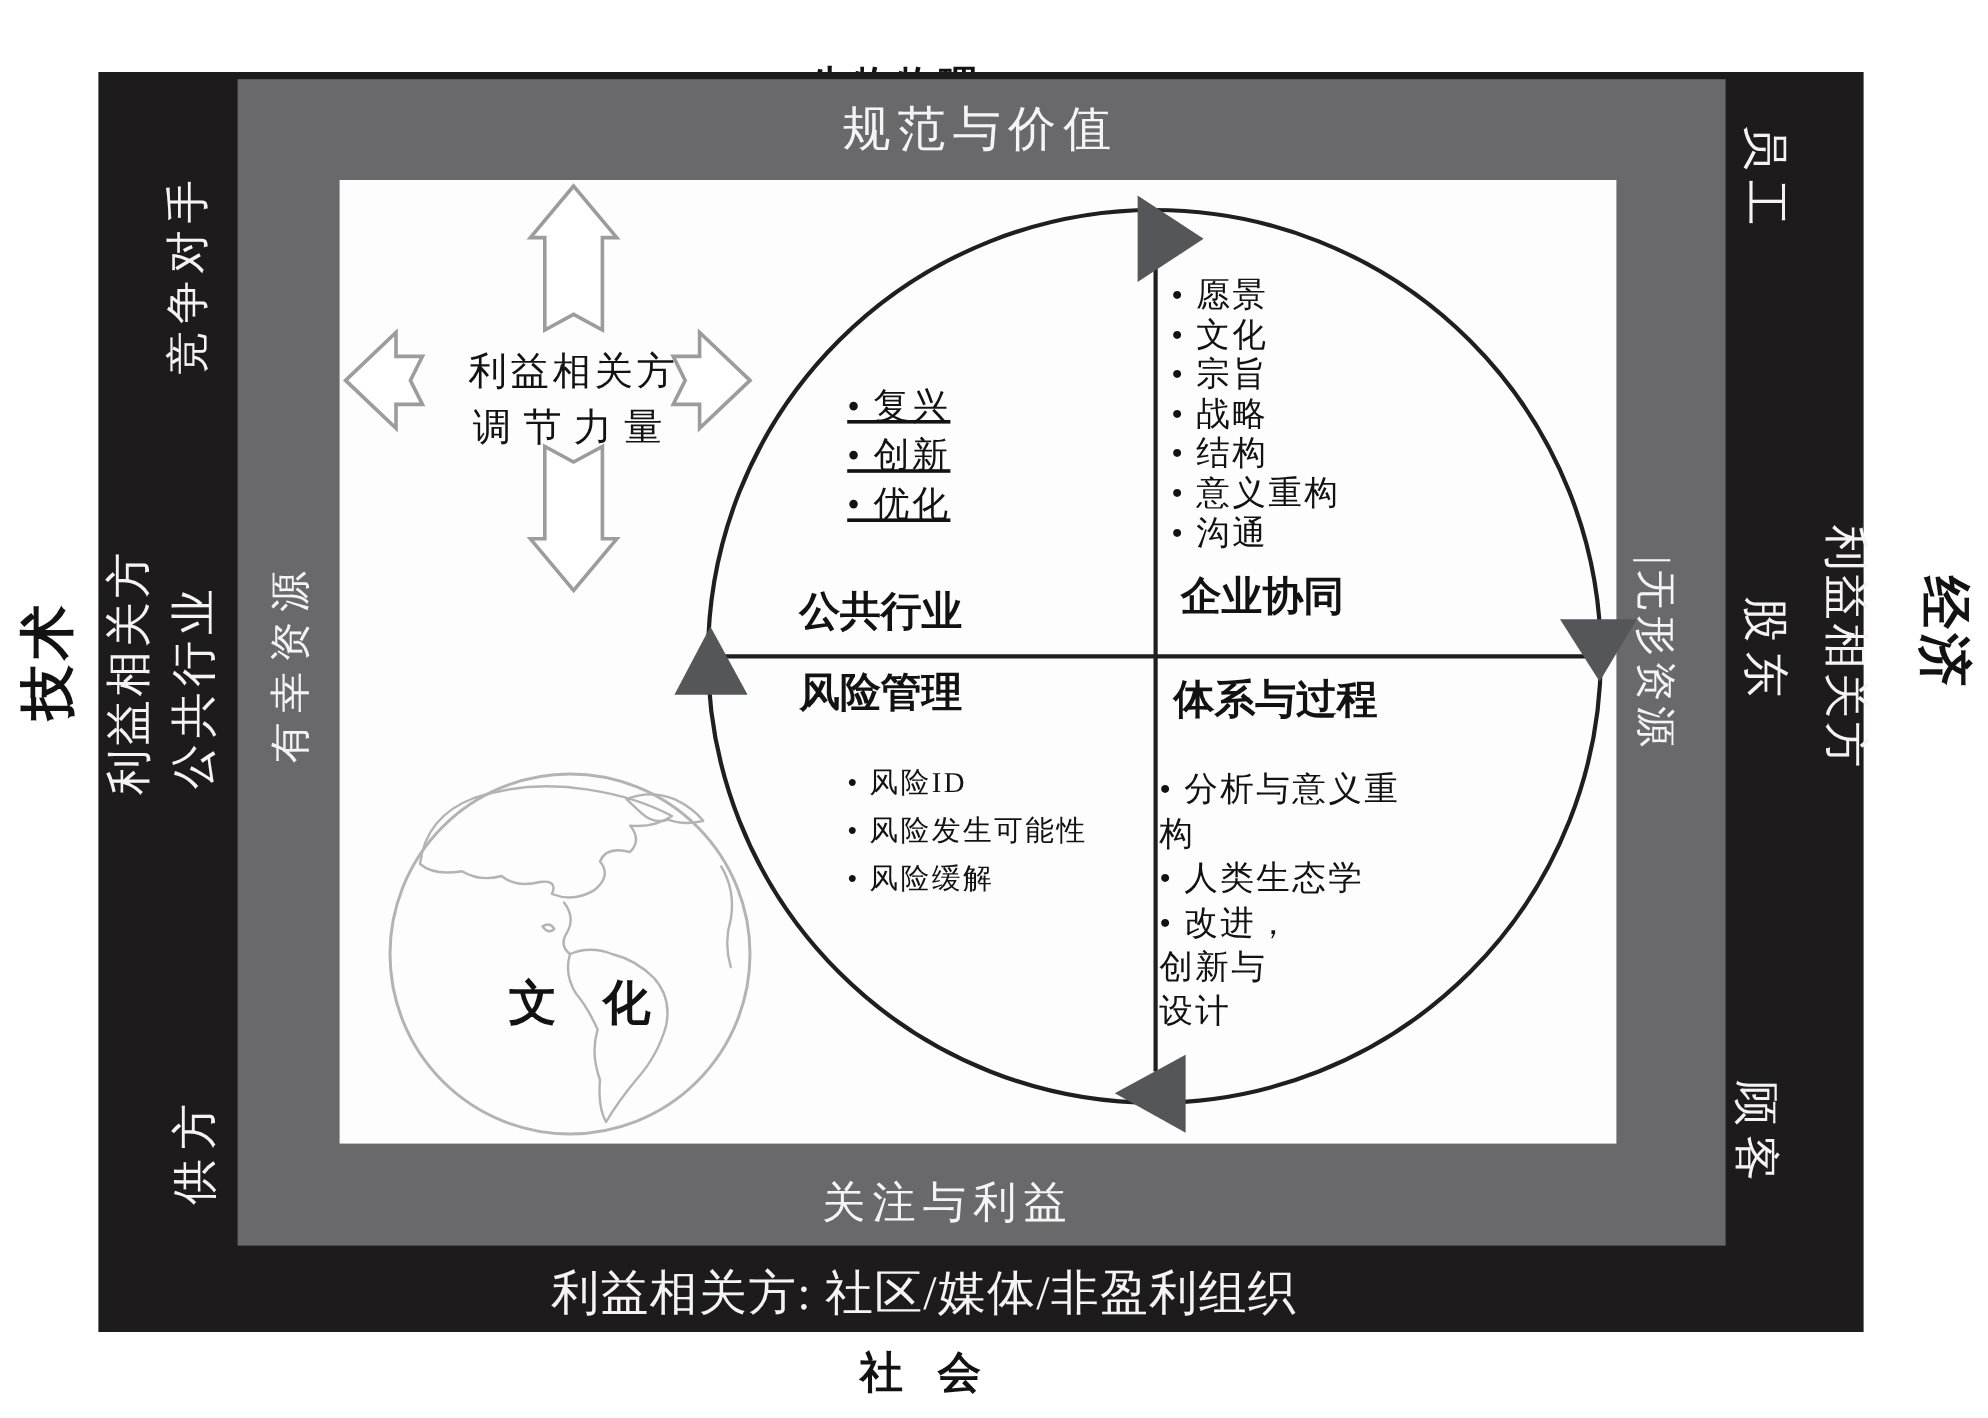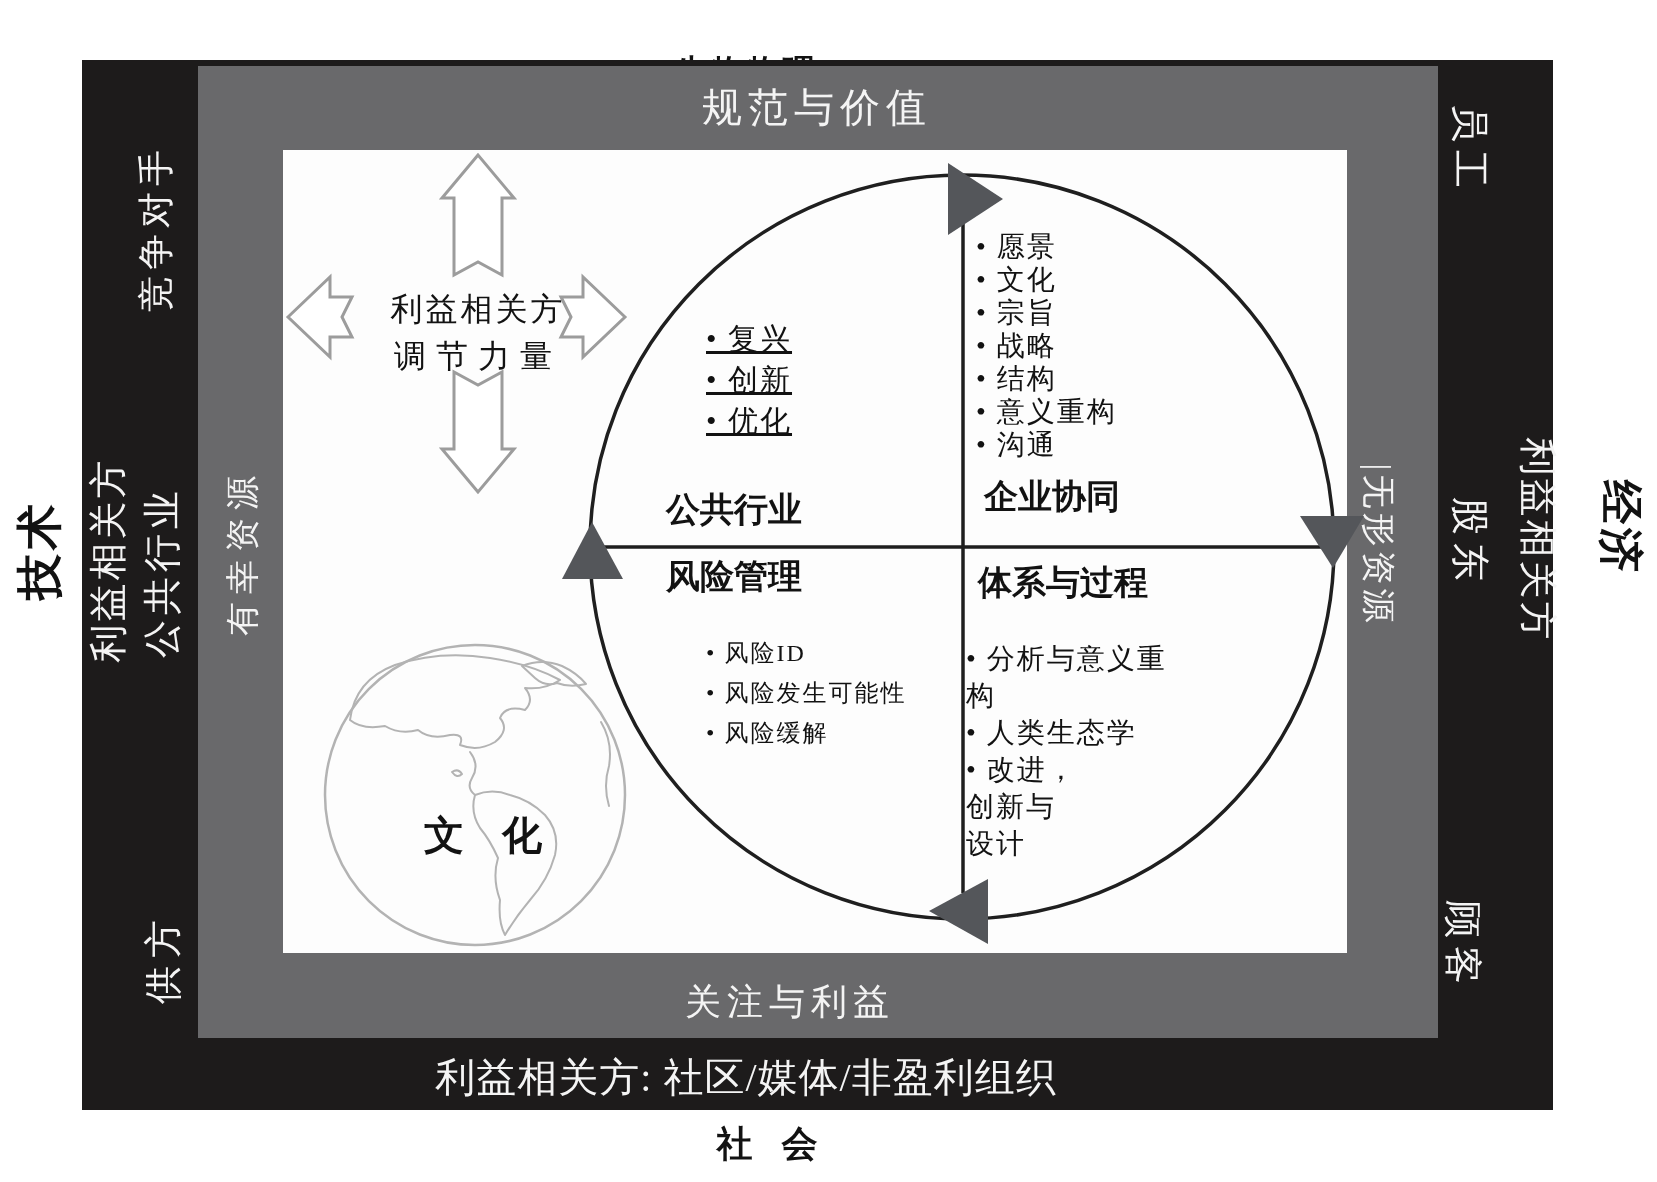--- a/index.html
+++ b/index.html
@@ -43,21 +43,21 @@
 <div class="abs vlab rot-l band-t" style="left:56px;top:201px;width:200px;font-size:36px;letter-spacing:6px;">竞争对手</div>
 <div class="abs vlab rot-l band-t" style="left:-17px;top:533px;width:250px;font-size:38px;letter-spacing:3px;">利益相关方</div>
 <div class="abs vlab rot-l band-t" style="left:62px;top:545px;width:200px;font-size:38px;letter-spacing:5px;">公共行业</div>
 <div class="abs vlab rot-l band-t" style="left:63px;top:931px;width:200px;font-size:38px;letter-spacing:8px;">供方</div>
 
 <div class="abs vlab rot-r band-t" style="left:1370px;top:123px;width:200px;font-size:38px;letter-spacing:8px;">员工</div>
 <div class="abs vlab rot-r band-t" style="left:1413px;top:513px;width:250px;font-size:38px;letter-spacing:3px;">利益相关方</div>
 <div class="abs vlab rot-r band-t" style="left:1370px;top:516px;width:200px;font-size:38px;letter-spacing:8px;">股东</div>
 <div class="abs vlab rot-r band-t" style="left:1363px;top:919px;width:200px;font-size:38px;letter-spacing:8px;">顾客</div>
 
-<div class="abs band-t" style="left:396px;top:1050px;width:700px;text-align:center;font-size:40px;letter-spacing:1px;">利益相关方: 社区/媒体/非盈利组织</div>
+<div class="abs band-t" style="left:420px;top:1050px;width:700px;text-align:center;font-size:40px;letter-spacing:1px;">利益相关方: 社区/媒体/非盈利组织</div>
 
 <svg class="abs" style="left:198px;top:66px;" width="1240" height="972" viewBox="198 66 1240 972">
 
   <circle cx="962" cy="547" r="372" fill="none" stroke="var(--line)" stroke-width="3.5"></circle>
 
   <line x1="963" y1="200" x2="963" y2="893" stroke="var(--line)" stroke-width="3.5"></line>
   <line x1="598" y1="547" x2="1326" y2="547" stroke="var(--line)" stroke-width="3.5"></line>
 
   <polygon points="948,163 1003,199 948,235" fill="var(--arrow-fill)"></polygon>
   <polygon points="1300,516 1364,516 1333,568" fill="var(--arrow-fill)"></polygon>

